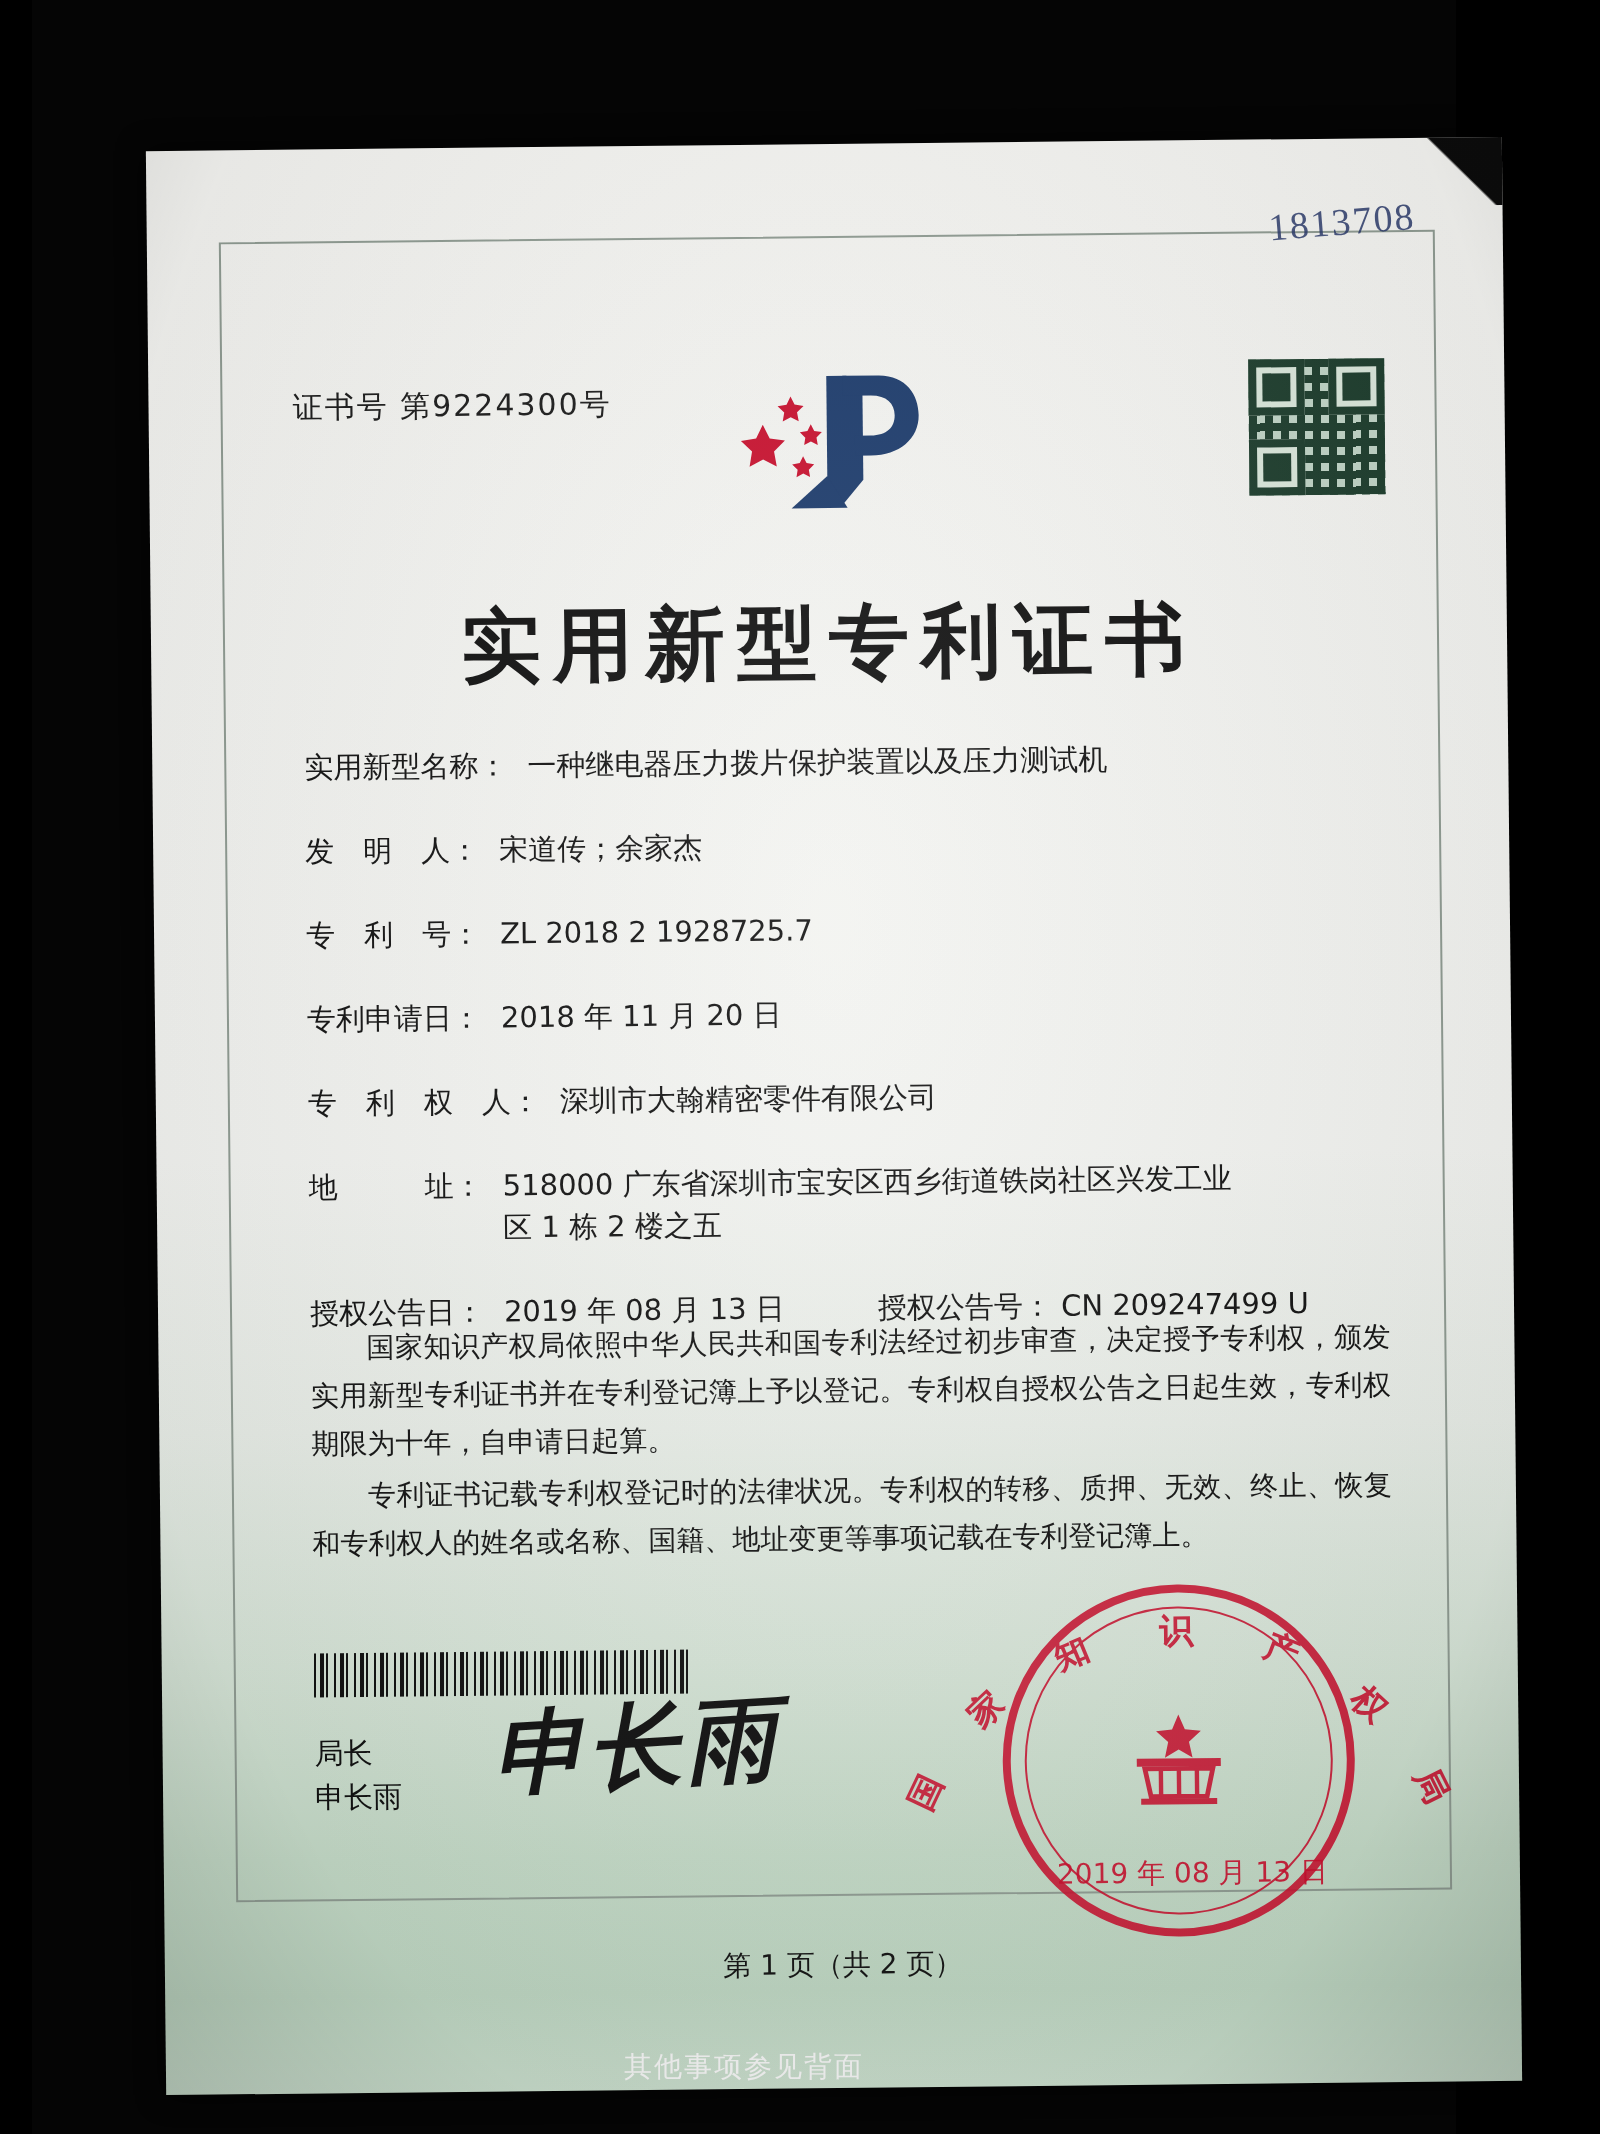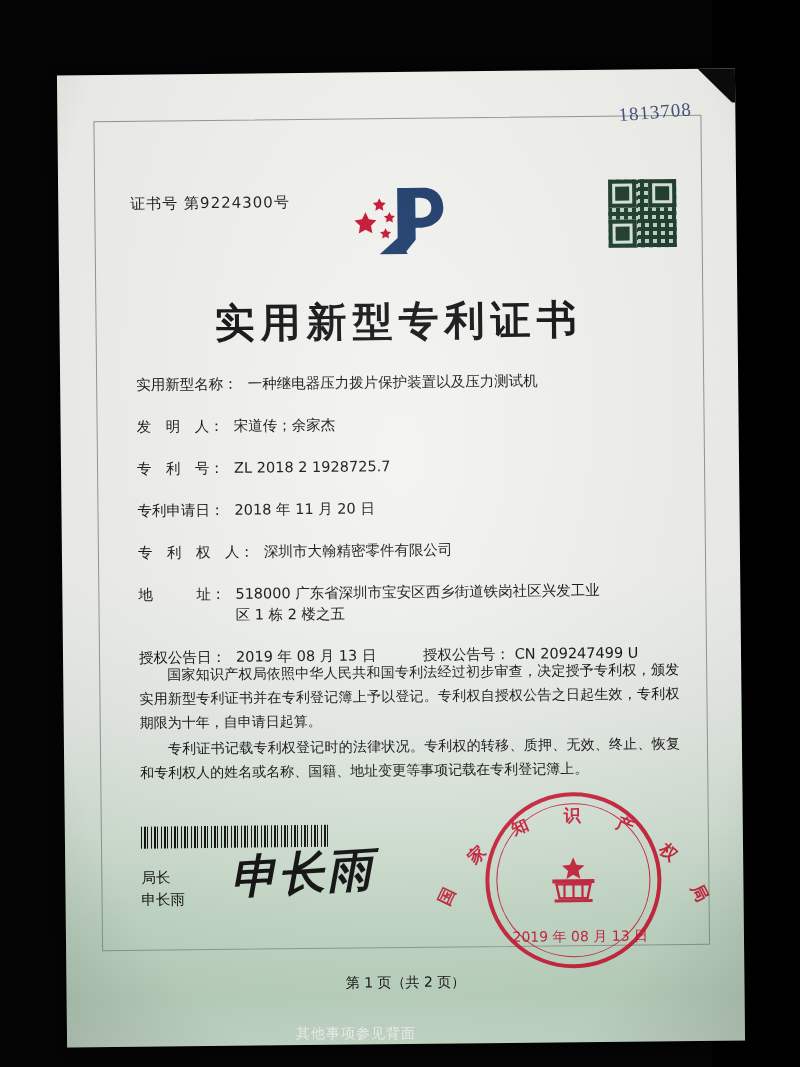--- a/index.html
+++ b/index.html
@@ -11,20 +11,21 @@
     width: 800px;
     height: 1067px;
     overflow: hidden;
     font-family: "Liberation Sans", sans-serif;
   }
   .scene {
     position: relative;
     width: 712px;
     height: 1067px;
     background: #050505;
+    margin-left: 16px;
   }
   
   .sheet {
     position: absolute;
     left: 62px;
     top: 72px;
     width: 678px;
     height: 972px;
     background: linear-gradient(to bottom,
         #f4f4f1 0%,

